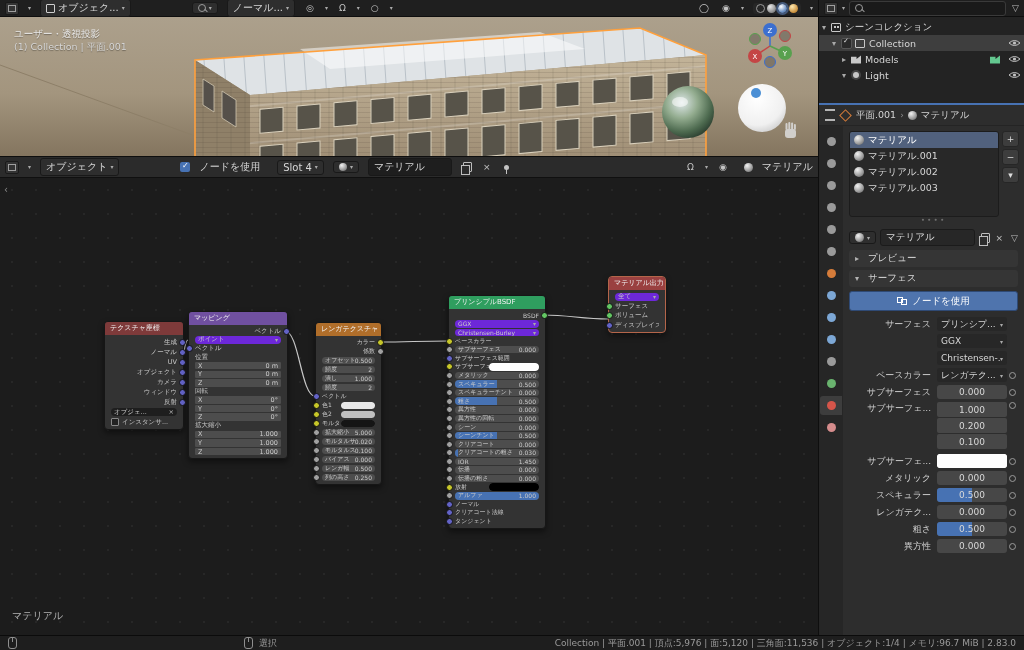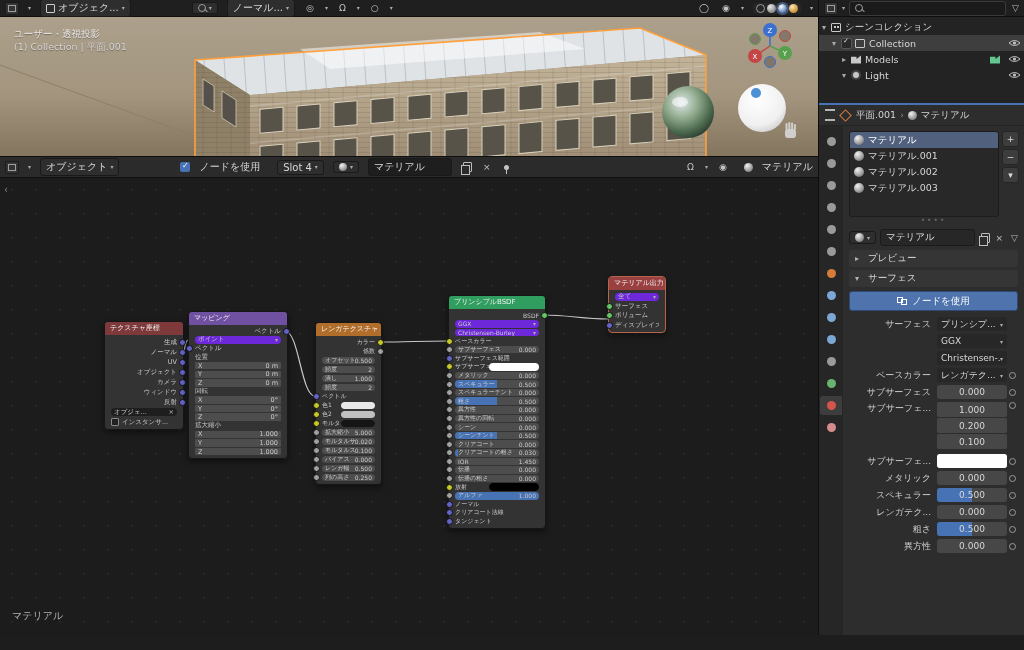--- a/index.html
+++ b/index.html
@@ -1302,14 +1302,22 @@
     <span class="kcol">
                   <i class="kdot"></i>
                 </span>
   </div>
             </div>
         </div>
       </div>
     </div>
   </div>
 
+  <div id="statusbar" class="abs">
+    <i class="mouse-ic"></i>
+    <span class="spacer" style="max-width:215px"></span>
+    <i class="mouse-ic"></i>
+    <span>選択</span>
+    <span class="spacer"></span>
+    <span>Collection | 平面.001 | 頂点:5,976 | 面:5,120 | 三角面:11,536 | オブジェクト:1/4 | メモリ:96.7 MiB | 2.83.0</span>
+  </div>
 
 </div>
 
 </body></html>

